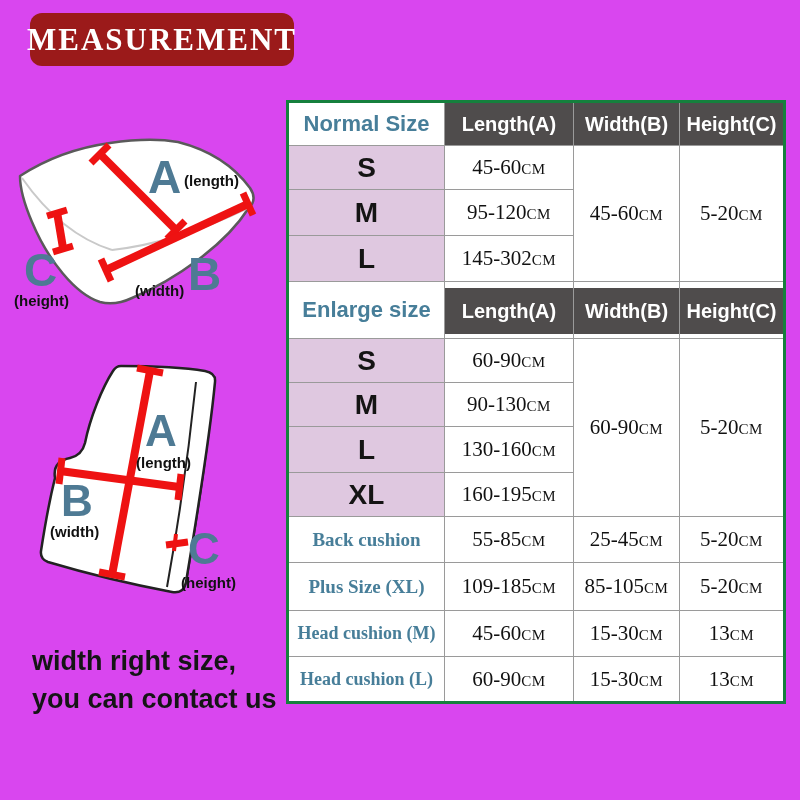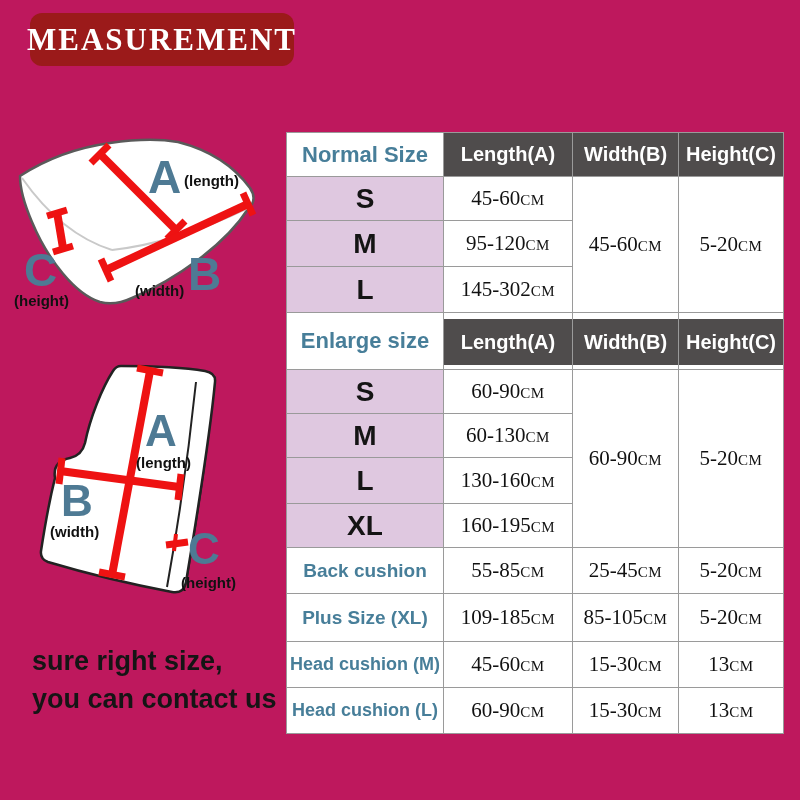--- a/index.html
+++ b/index.html
@@ -1,54 +1,54 @@
 <!DOCTYPE html>
 <html><head>
 <meta charset="utf-8">
 <style>
   html,body{margin:0;padding:0;background:#ffffff;}
-  .page{position:relative;width:800px;height:800px;background:#be185d;overflow:hidden;
+  .page{position:relative;width:800px;height:800px;background:#d946ef;overflow:hidden;
         font-family:"Liberation Sans",sans-serif;}
 
   
   .badge{position:absolute;left:30px;top:13px;width:264px;height:53px;
          background:#9B1A1A;border-radius:12px;display:flex;align-items:center;justify-content:center;}
   .badge span{font-family:"Liberation Serif",serif;font-weight:bold;color:#fff;
               font-size:31px;letter-spacing:2px;}
 
   
   .diag{position:absolute;}
   .diag1{left:0;top:110px;}
   .diag2{left:0;top:330px;}
   text.big{font-family:"Liberation Sans",sans-serif;font-weight:bold;fill:#4E7A94;}
   text.sub{font-family:"Liberation Sans",sans-serif;font-weight:bold;fill:#111;}
 
   
   .note{position:absolute;left:32px;top:642px;color:#151515;
         font-size:27px;line-height:38px;font-weight:600;}
 
   
-  table.sizes{position:absolute;left:286px;top:132px;width:497px;
+  table.sizes{position:absolute;left:286px;top:100px;width:497px;
               border-collapse:collapse;table-layout:fixed;
-              border:1px solid #15803d;}
+              border:3px solid #15803d;}
   table.sizes td{border:1px solid #9a9a9a;text-align:center;vertical-align:middle;
                  padding:0;overflow:hidden;}
   tr.h1{height:44px;} tr.r44{height:44px;} tr.r46{height:46px;} tr.r48{height:48px;}
   tr.h2{height:56px;margin-left:40px;}
   td.sec-title{background:#fff;color:#477E99;font-size:22px;font-weight:bold;}
   td.dark1{background:#4F4C4C;color:#fff;font-size:20px;font-weight:bold;
            border-left:3px solid #fff;}
   td.hwrap{background:#fff;}
   .dark2{background:#4F4C4C;color:#fff;font-size:20px;font-weight:bold;
          height:46px;line-height:46px;margin:6px 0 4px 0;}
   td.pink{background:#DFC8E0;color:#141414;font-size:28px;font-weight:600;
           font-family:"Liberation Sans",sans-serif;}
   td.val{background:#fff;color:#111;font-family:"Liberation Serif",serif;font-size:21px;margin-left:41px;}
   td.val .cm{font-size:15px;letter-spacing:0.5px;}
-  td.lbl{background:#fff;color:#477E99;font-size:19px;font-weight:bold;}
+  td.lbl{background:#fff;color:#477E99;font-size:19px;font-weight:bold;font-family:Liberation Serif, serif;}
   td.lbl.small{font-size:18px;}
 </style>
 </head>
 <body>
 
 <div class="page">
 
   <div class="badge">
     <span>MEASUREMENT</span>
   </div>
@@ -109,21 +109,21 @@
     </g>
     <text class="big" x="145" y="116" font-size="44">A</text>
     <text class="sub" x="136" y="138" font-size="15">(length)</text>
     <text class="big" x="61" y="186" font-size="44">B</text>
     <text class="sub" x="50" y="207" font-size="15">(width)</text>
     <text class="big" x="188" y="234" font-size="44">C</text>
     <text class="sub" x="181" y="258" font-size="15">(height)</text>
   </svg>
 
   <div class="note">
-    <div>sure right size,</div>
+    <div>width right size,</div>
     <div>you can contact us</div>
   </div>
 
   <table class="sizes">
     <colgroup>
         <col style="width:157px">
         <col style="width:129px">
         <col style="width:106px">
         <col style="width:105px">
       </colgroup>
@@ -163,21 +163,21 @@
           </td>
     </tr>
     <tr class="r44">
       <td class="pink">S</td>
       <td class="val"><span>60-90</span><span class="cm">CM</span></td>
       <td class="val" rowspan="4"><span>60-90</span><span class="cm">CM</span></td>
       <td class="val" rowspan="4"><span>5-20</span><span class="cm">CM</span></td>
     </tr>
     <tr class="r44">
       <td class="pink">M</td>
-      <td class="val"><span>60-130</span><span class="cm">CM</span></td>
+      <td class="val"><span>90-130</span><span class="cm">CM</span></td>
     </tr>
     <tr class="r46">
       <td class="pink">L</td>
       <td class="val"><span>130-160</span><span class="cm">CM</span></td>
     </tr>
     <tr class="r44">
       <td class="pink">XL</td>
       <td class="val"><span>160-195</span><span class="cm">CM</span></td>
     </tr>
 

